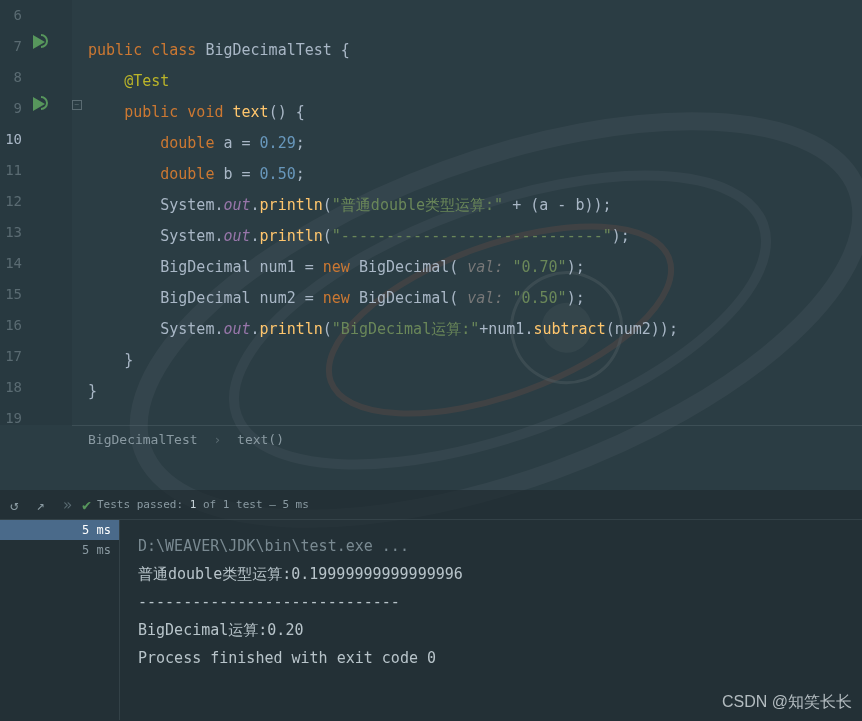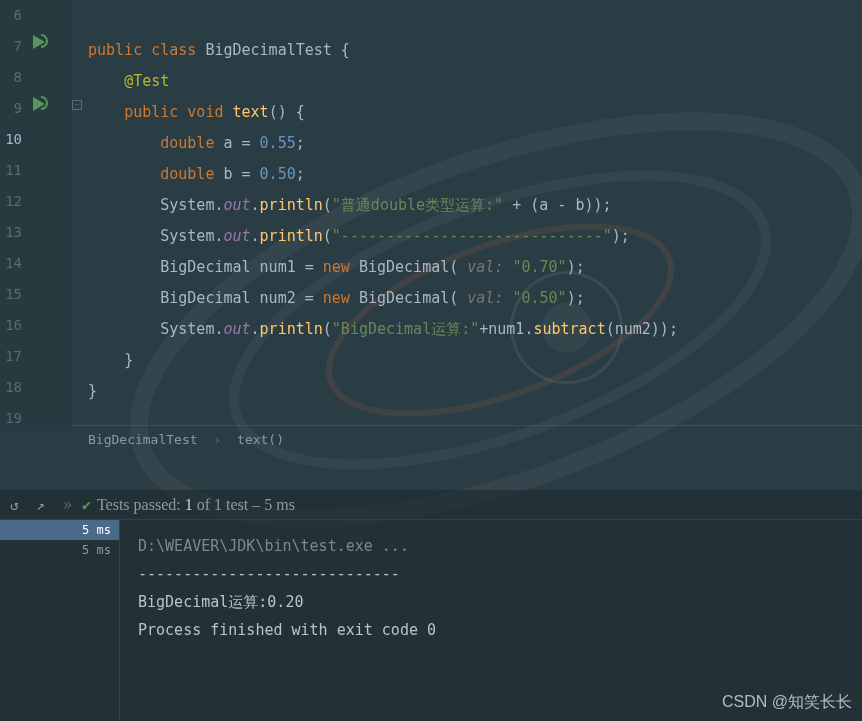--- a/index.html
+++ b/index.html
@@ -93,21 +93,21 @@
   height: 30px;
   display: flex;
   align-items: center;
   padding-left: 10px;
   border-bottom: 1px solid rgba(90,107,114,0.3);
 }
 .toolbar-icon { color: #8a9aa2; margin-right: 18px; font-size: 14px; }
 .expand-icon { color: #8a9aa2; margin-right: 18px; font-size: 14px; }
 .chevrons { color: #5a6b72; margin-right: 10px; }
 .check { color: #57965c; margin-right: 6px; }
-.test-status { color: #8a9aa2; font-size: 16px; font-family: Liberation Serif, serif; }
+.test-status { color: #8a9aa2; font-size: 11px; }
 .test-status .highlight { color: #c8d4da; }
 .test-body { display: flex; height: 200px; }
 .test-tree {
   width: 120px;
   border-right: 1px solid rgba(90,107,114,0.3);
   font-size: 12px;
 }
 .tree-item { padding: 3px 8px; text-align: right; color: #8a9aa2; }
 .tree-item.selected { background: #4a6a8a; color: #fff; }
 .console {
@@ -186,21 +186,21 @@
   </div>
   <div class="fold-col">
     <div class="fold-handle" style="top:100px">−</div>
   </div>
 
   <div class="code">
     <div class="code-line"></div>
     <div class="code-line"><span class="kw">public</span> <span class="class-kw">class</span> <span class="classname">BigDecimalTest</span><span class="op"> {</span></div>
     <div class="code-line">    <span class="anno">@Test</span></div>
     <div class="code-line">    <span class="kw">public</span> <span class="kw">void</span> <span class="method">text</span><span class="op">() {</span></div>
-    <div class="code-line">        <span class="kw">double</span> <span class="var">a</span><span class="op"> = </span><span class="num">0.55</span><span class="op">;</span></div>
+    <div class="code-line">        <span class="kw">double</span> <span class="var">a</span><span class="op"> = </span><span class="num">0.29</span><span class="op">;</span></div>
     <div class="code-line">        <span class="kw">double</span> <span class="var">b</span><span class="op"> = </span><span class="num">0.50</span><span class="op">;</span></div>
     <div class="code-line">        <span class="type">System.</span><span class="field">out</span><span class="op">.</span><span class="method">println</span><span class="op">(</span><span class="str">"普通double类型运算:"</span><span class="op"> + (</span><span class="var">a</span><span class="op"> - </span><span class="var">b</span><span class="op">));</span></div>
     <div class="code-line">        <span class="type">System.</span><span class="field">out</span><span class="op">.</span><span class="method">println</span><span class="op">(</span><span class="str">"-----------------------------"</span><span class="op">);</span></div>
     <div class="code-line">        <span class="type">BigDecimal</span> <span class="var">num1</span><span class="op"> = </span><span class="new-kw">new</span><span class="type"> BigDecimal(</span><span class="param-hint"> val: </span><span class="str">"0.70"</span><span class="op">);</span></div>
     <div class="code-line">        <span class="type">BigDecimal</span> <span class="var">num2</span><span class="op"> = </span><span class="new-kw">new</span><span class="type"> BigDecimal(</span><span class="param-hint"> val: </span><span class="str">"0.50"</span><span class="op">);</span></div>
     <div class="code-line">        <span class="type">System.</span><span class="field">out</span><span class="op">.</span><span class="method">println</span><span class="op">(</span><span class="str">"BigDecimal运算:"</span><span class="op">+</span><span class="var">num1</span><span class="op">.</span><span class="method">subtract</span><span class="op">(</span><span class="var">num2</span><span class="op">));</span></div>
     <div class="code-line">    <span class="op">}</span></div>
     <div class="code-line"><span class="op">}</span></div>
     <div class="code-line"></div>
   </div>
@@ -224,20 +224,21 @@
       <span>Tests passed: </span><span class="highlight">1</span><span> of 1 test – </span><span>5 ms</span>
     </span>
   </div>
   <div class="test-body">
     <div class="test-tree">
       <div class="tree-item selected">5 ms</div>
       <div class="tree-item">5 ms</div>
     </div>
     <div class="console">
       <div class="console-line dim">D:\WEAVER\JDK\bin\test.exe ...</div>
+      <div class="console-line">普通double类型运算:0.19999999999999996</div>
       <div class="console-line">-----------------------------</div>
       <div class="console-line">BigDecimal运算:0.20</div>
       <div class="console-line"></div>
       <div class="console-line">Process finished with exit code 0</div>
     </div>
   </div>
 </div>
 
 <div class="watermark">CSDN @知笑长长</div>
 

